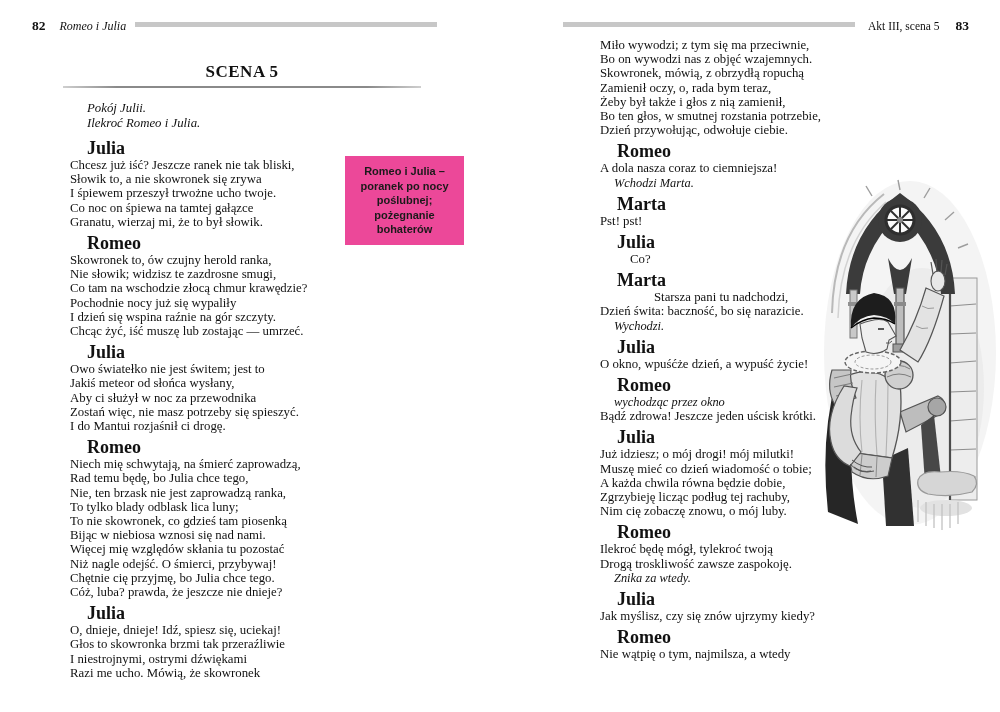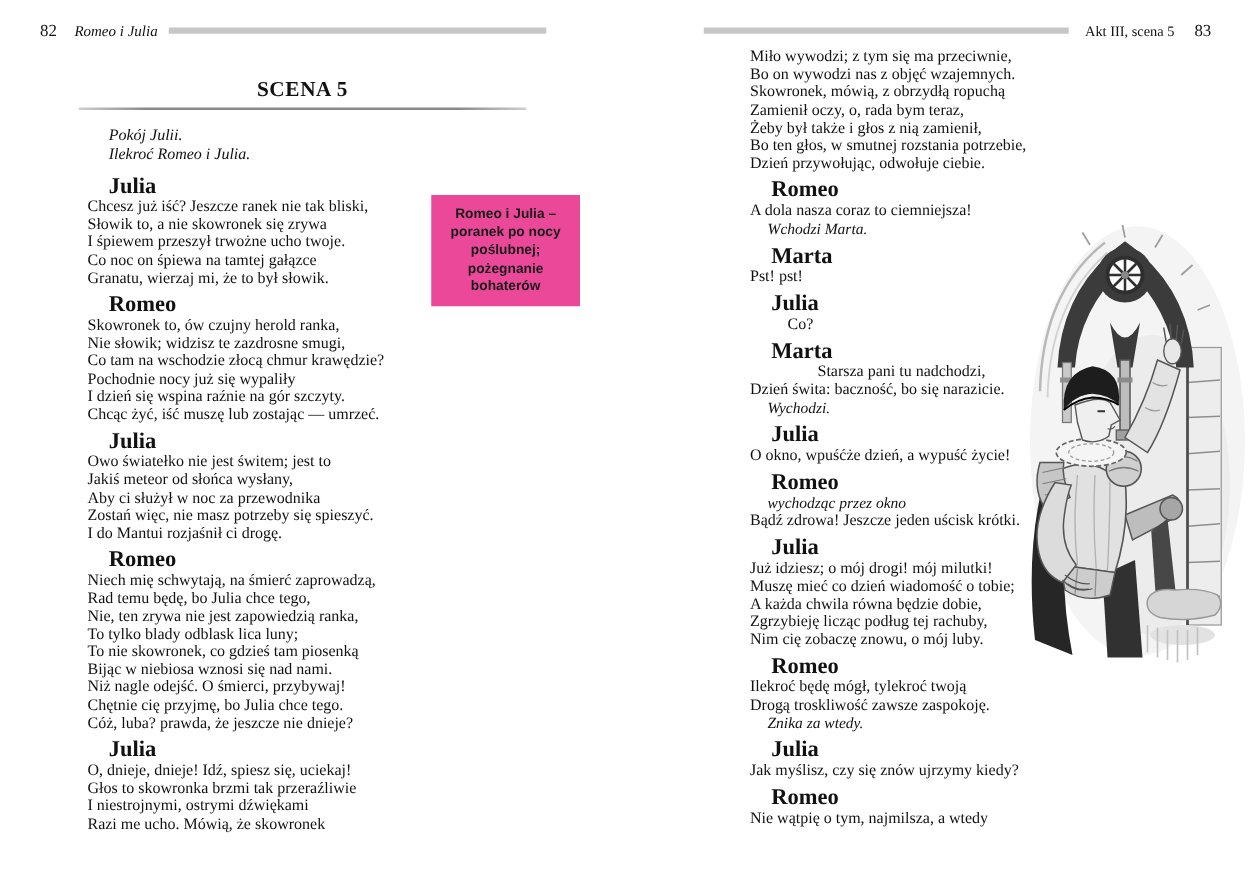--- a/index.html
+++ b/index.html
@@ -7,21 +7,21 @@
     width:1000px;height:712px;background:#ffffff;position:relative;overflow:hidden;
     font-family:"Liberation Serif", serif;color:#111;
     -webkit-font-smoothing:antialiased;
   }
   .page{position:absolute;top:0;width:500px;height:712px;}
   #page-left{left:0;}
   #page-right{left:500px;}
 
   
   .runhead{position:absolute;top:16px;height:18px;}
-  .pagenum{font-weight:normal;font-size:13.5px;}
+  .pagenum{font-weight:bold;font-size:13.5px;}
   .runtitle{font-style:italic;font-size:12px;}
   .headrule{position:absolute;height:5px;background:#c7c7c7;}
 
   
   .scene-head{position:absolute;left:63px;top:62px;width:358px;text-align:center;}
   .scene-title{font-weight:bold;font-size:17px;letter-spacing:.5px;}
   .scene-rule{margin-top:4px;height:2px;background:linear-gradient(to right,#cfcfcf,#8a8a8a 15%,#8a8a8a 85%,#cfcfcf);}
 
   
   .open-directions{position:absolute;left:87px;top:101px;font-style:italic;font-size:12.8px;line-height:15px;}
@@ -91,24 +91,25 @@
         <div class="verse-line">Owo światełko nie jest świtem; jest to</div>
         <div class="verse-line">Jakiś meteor od słońca wysłany,</div>
         <div class="verse-line">Aby ci służył w noc za przewodnika</div>
         <div class="verse-line">Zostań więc, nie masz potrzeby się spieszyć.</div>
         <div class="verse-line">I do Mantui rozjaśnił ci drogę.</div>
       </div>
       <div class="speech">
         <div class="speaker">Romeo</div>
         <div class="verse-line">Niech mię schwytają, na śmierć zaprowadzą,</div>
         <div class="verse-line">Rad temu będę, bo Julia chce tego,</div>
-        <div class="verse-line">Nie, ten zrywa nie jest zapowiedzią ranka,</div>
+        <div class="verse-line">Nie, ten brzask nie jest zaprowadzą ranka,</div>
         <div class="verse-line">To tylko blady odblask lica luny;</div>
         <div class="verse-line">To nie skowronek, co gdzieś tam piosenką</div>
         <div class="verse-line">Bijąc w niebiosa wznosi się nad nami.</div>
+        <div class="verse-line">Więcej mię względów skłania tu pozostać</div>
         <div class="verse-line">Niż nagle odejść. O śmierci, przybywaj!</div>
         <div class="verse-line">Chętnie cię przyjmę, bo Julia chce tego.</div>
         <div class="verse-line">Cóż, luba? prawda, że jeszcze nie dnieje?</div>
       </div>
       <div class="speech">
         <div class="speaker">Julia</div>
         <div class="verse-line">O, dnieje, dnieje! Idź, spiesz się, uciekaj!</div>
         <div class="verse-line">Głos to skowronka brzmi tak przeraźliwie</div>
         <div class="verse-line">I niestrojnymi, ostrymi dźwiękami</div>
         <div class="verse-line">Razi me ucho. Mówią, że skowronek</div>

